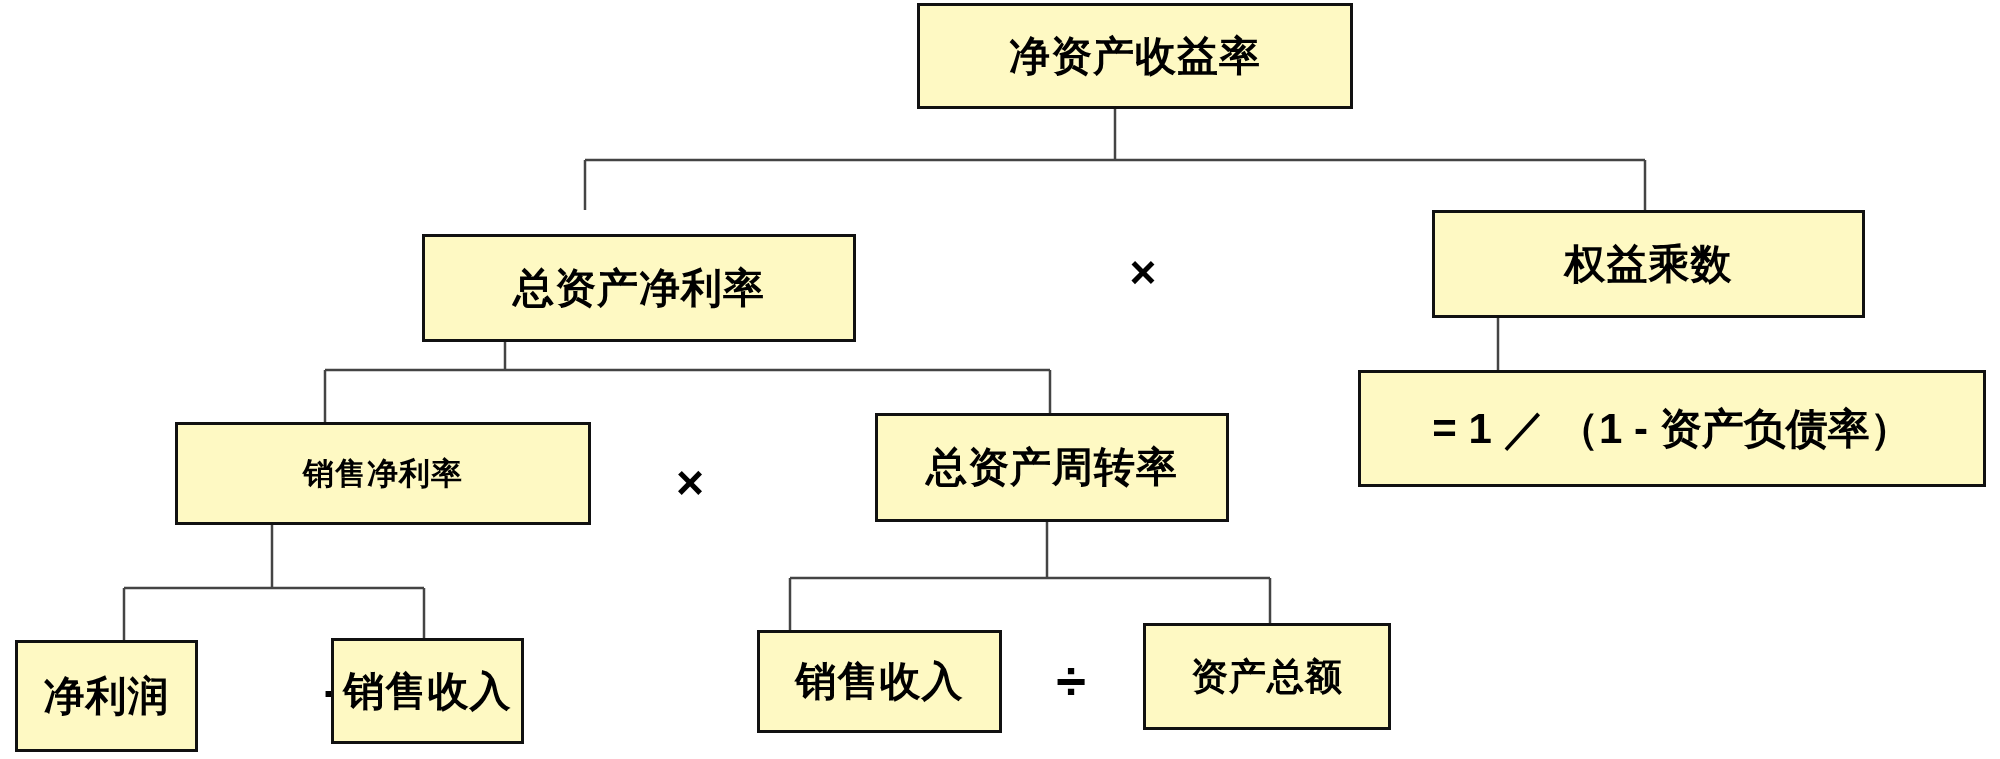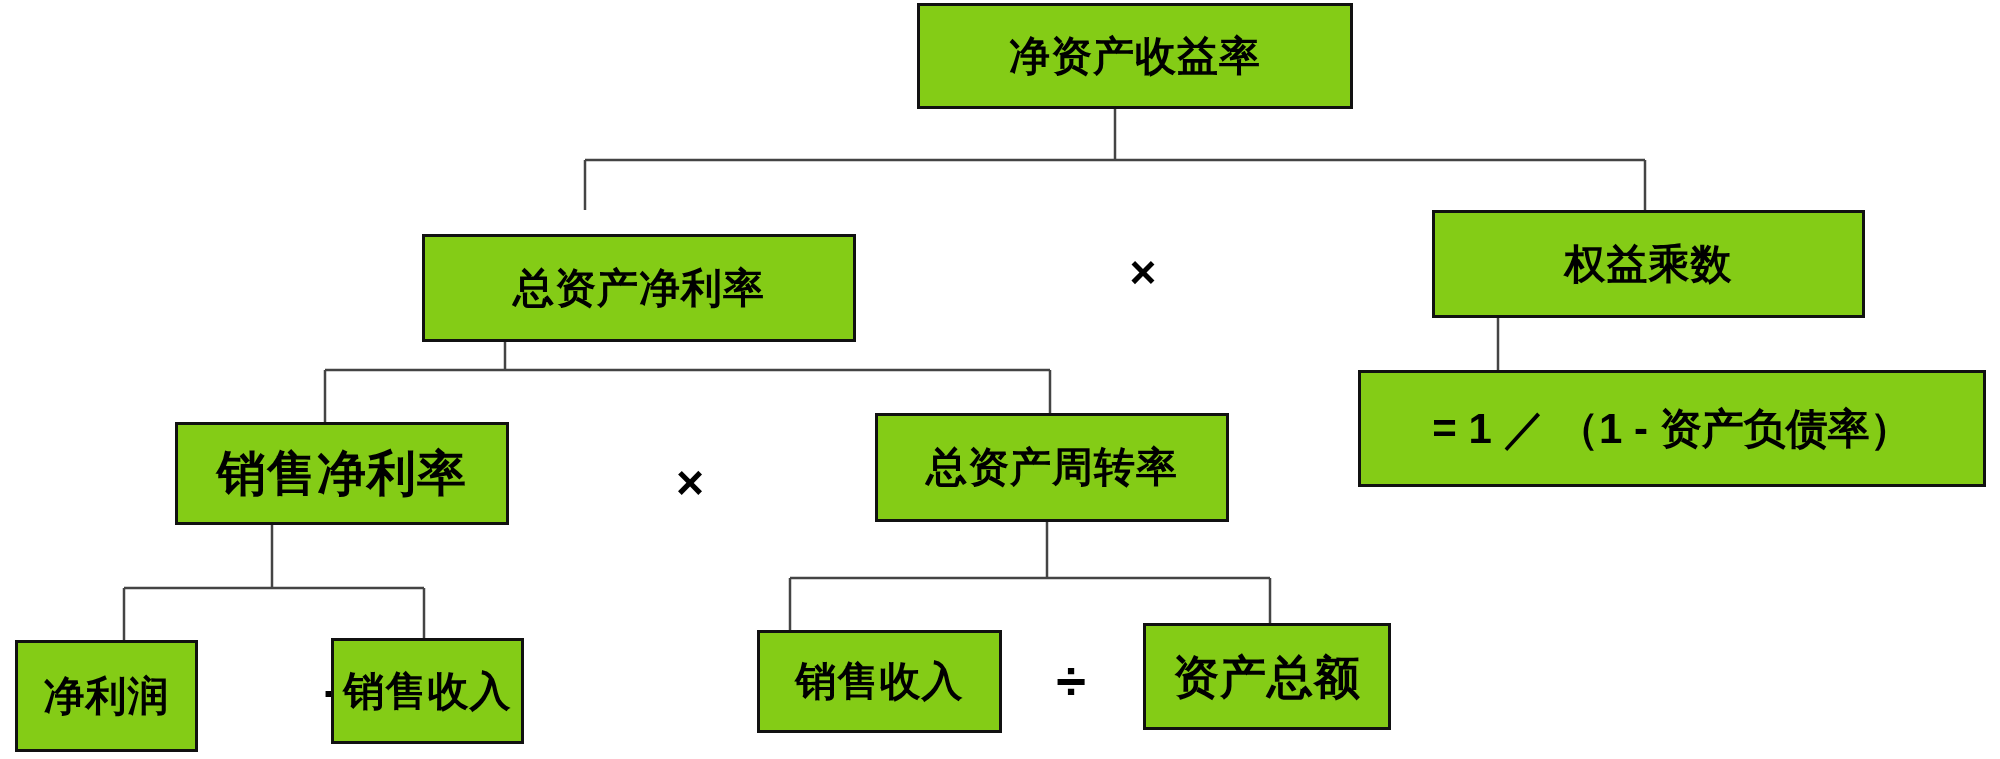--- a/index.html
+++ b/index.html
@@ -12,21 +12,21 @@
     width: 2000px;
     height: 759px;
     background: #ffffff;
     font-family: "Liberation Sans", "DejaVu Sans", sans-serif;
     overflow: hidden;
   }
   .node {
     position: absolute;
     box-sizing: border-box;
     border: 3px solid #111111;
-    background: #84cc16;
+    background: #fef9c3;
     display: flex;
     align-items: center;
     justify-content: center;
     color: #000000;
     font-weight: 700;
     letter-spacing: 1px;
     white-space: nowrap;
     line-height: 1;
   }
   .op {
@@ -92,21 +92,21 @@
   </div>
 
   <div class="op" style="left:1118px; top:247px; width:50px; height:50px; font-size:46px;">
     <span>×</span>
   </div>
 
   <div class="node" style="left:1432px; top:210px; width:433px; height:108px; font-size:41px;">
     <span>权益乘数</span>
   </div>
 
-  <div class="node" style="left:175px; top:422px; width:334px; height:103px; font-size:49px;">
+  <div class="node" style="left:175px; top:422px; width:416px; height:103px; font-size:31px;">
     <span>销售净利率</span>
   </div>
 
   <div class="op" style="left:664px; top:457px; width:52px; height:52px; font-size:48px;">
     <span>×</span>
   </div>
 
   <div class="node" style="left:875px; top:413px; width:354px; height:109px; font-size:41px;">
     <span>总资产周转率</span>
   </div>
@@ -130,17 +130,17 @@
   </div>
 
   <div class="node" style="left:757px; top:630px; width:245px; height:103px; font-size:41px;">
     <span>销售收入</span>
   </div>
 
   <div class="op" style="left:1045px; top:650px; width:52px; height:60px; font-size:54px;">
     <span>÷</span>
   </div>
 
-  <div class="node" style="left:1143px; top:623px; width:248px; height:107px; font-size:46px;">
+  <div class="node" style="left:1143px; top:623px; width:248px; height:107px; font-size:37px;">
     <span>资产总额</span>
   </div>
 
 </div>
 
 </body></html>

